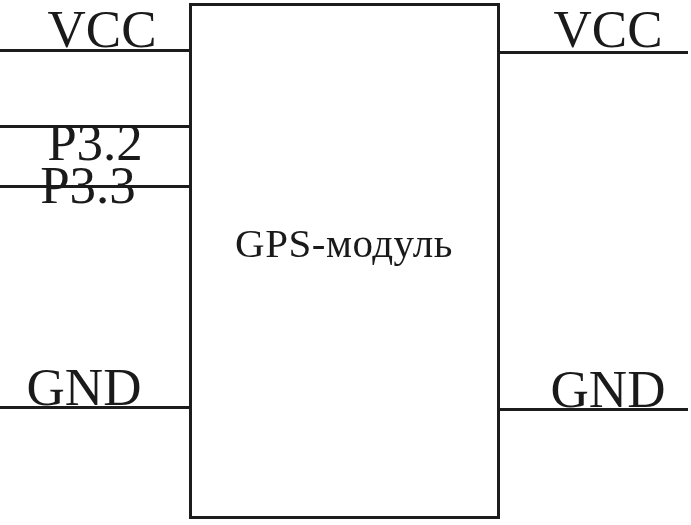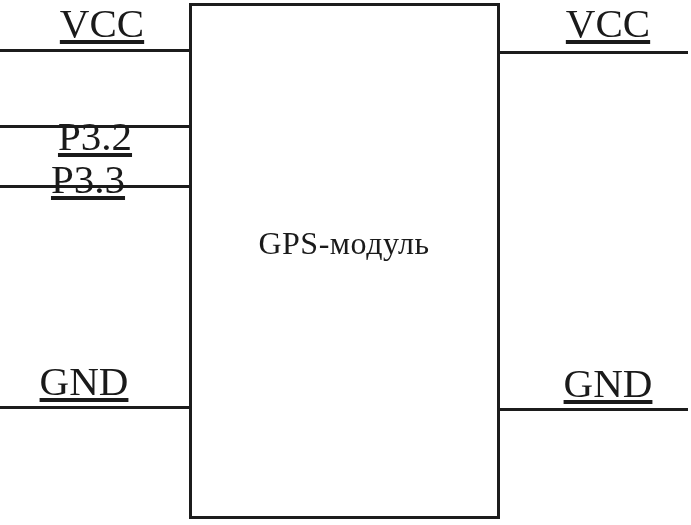--- a/index.html
+++ b/index.html
@@ -25,39 +25,38 @@
     border: 3px solid #1c1c1c;
     box-sizing: border-box;
     background: #ffffff;
     z-index: 2;
   }
   .block-label {
     position: absolute;
     left: 344px;
     top: 243px;
     transform: translate(-50%, -50%);
-    font-size: 32px;
+    font-size: 41px;
     letter-spacing: 0.5px;
     white-space: nowrap;
     z-index: 3;
   }
   .pin-line {
     position: absolute;
     height: 3px;
     background: #1c1c1c;
     z-index: 1;
   }
   .pin-label {
     position: absolute;
     transform: translateX(-50%);
-    font-size: 41px;
+    font-size: 53px;
     line-height: 1;
     white-space: nowrap;
     z-index: 3;
-    text-decoration: underline;
   }
   
   .line-left-vcc  { left: 0; width: 192px; top: 49px; }
   .line-left-p32  { left: 0; width: 192px; top: 125px; }
   .line-left-p33  { left: 0; width: 192px; top: 185px; }
   .line-left-gnd  { left: 0; width: 192px; top: 406px; }
   
   .line-right-vcc { left: 498px; width: 190px; top: 51px; }
   .line-right-gnd { left: 498px; width: 190px; top: 408px; }
   

